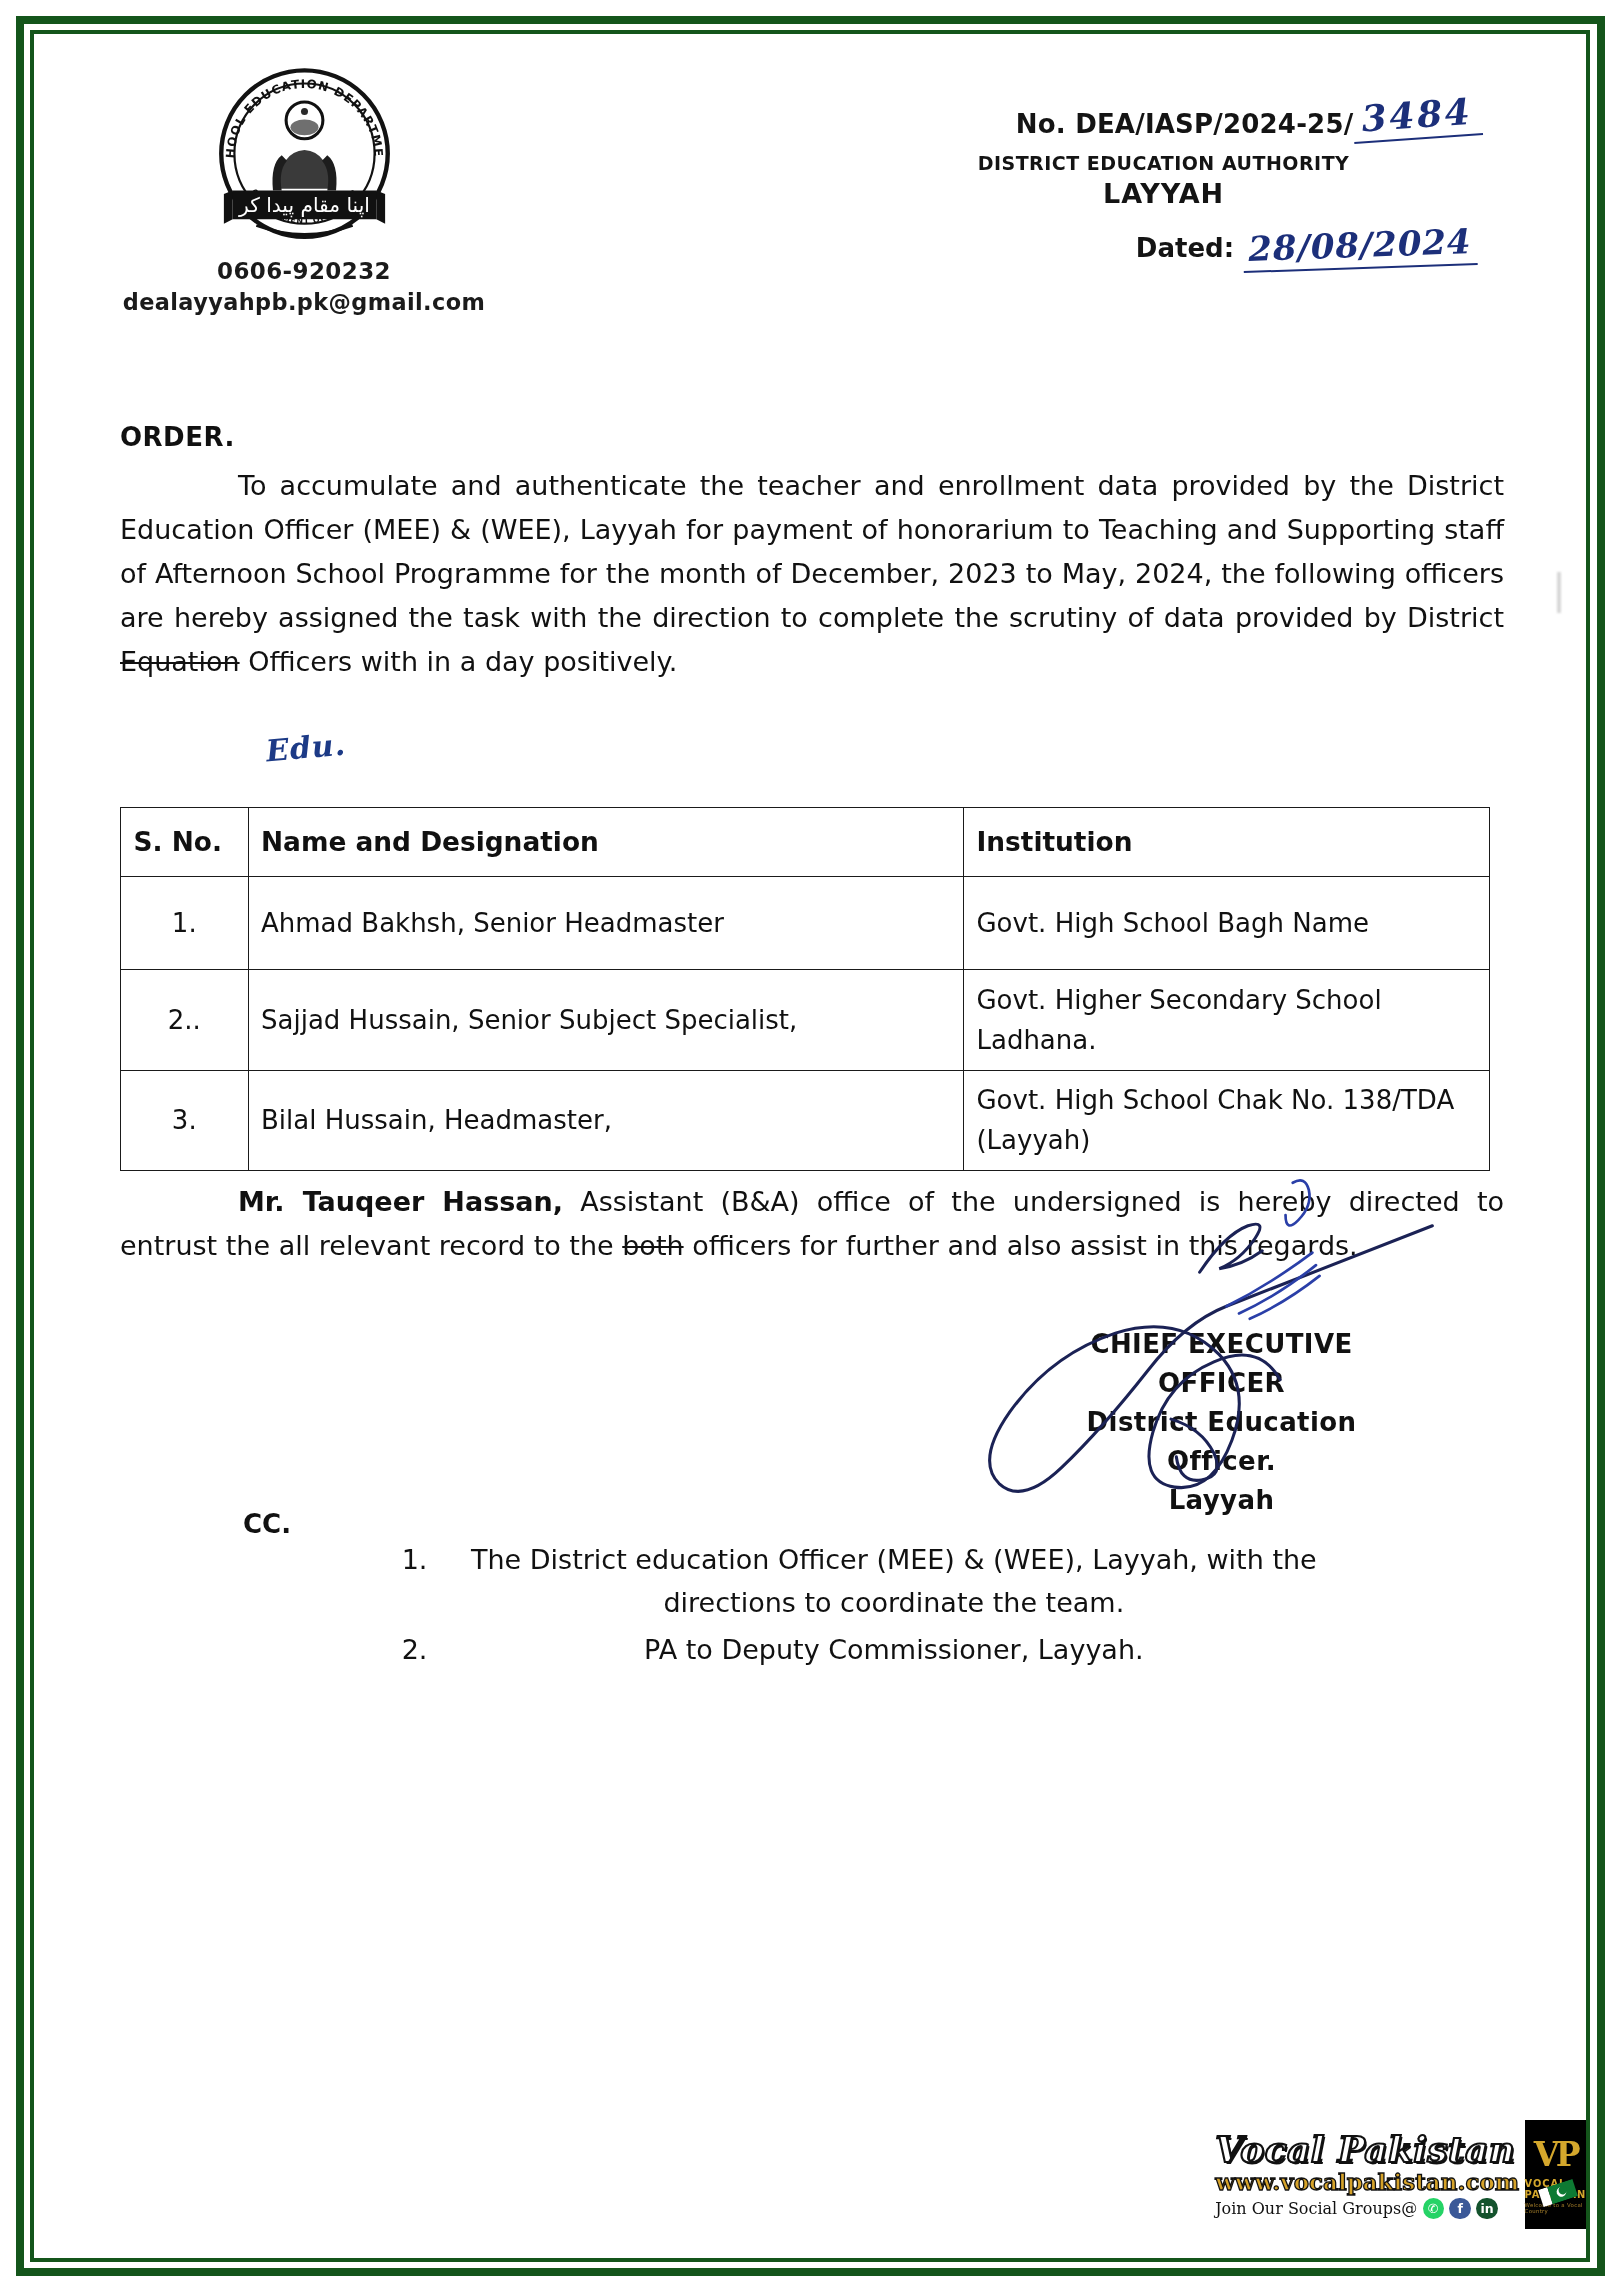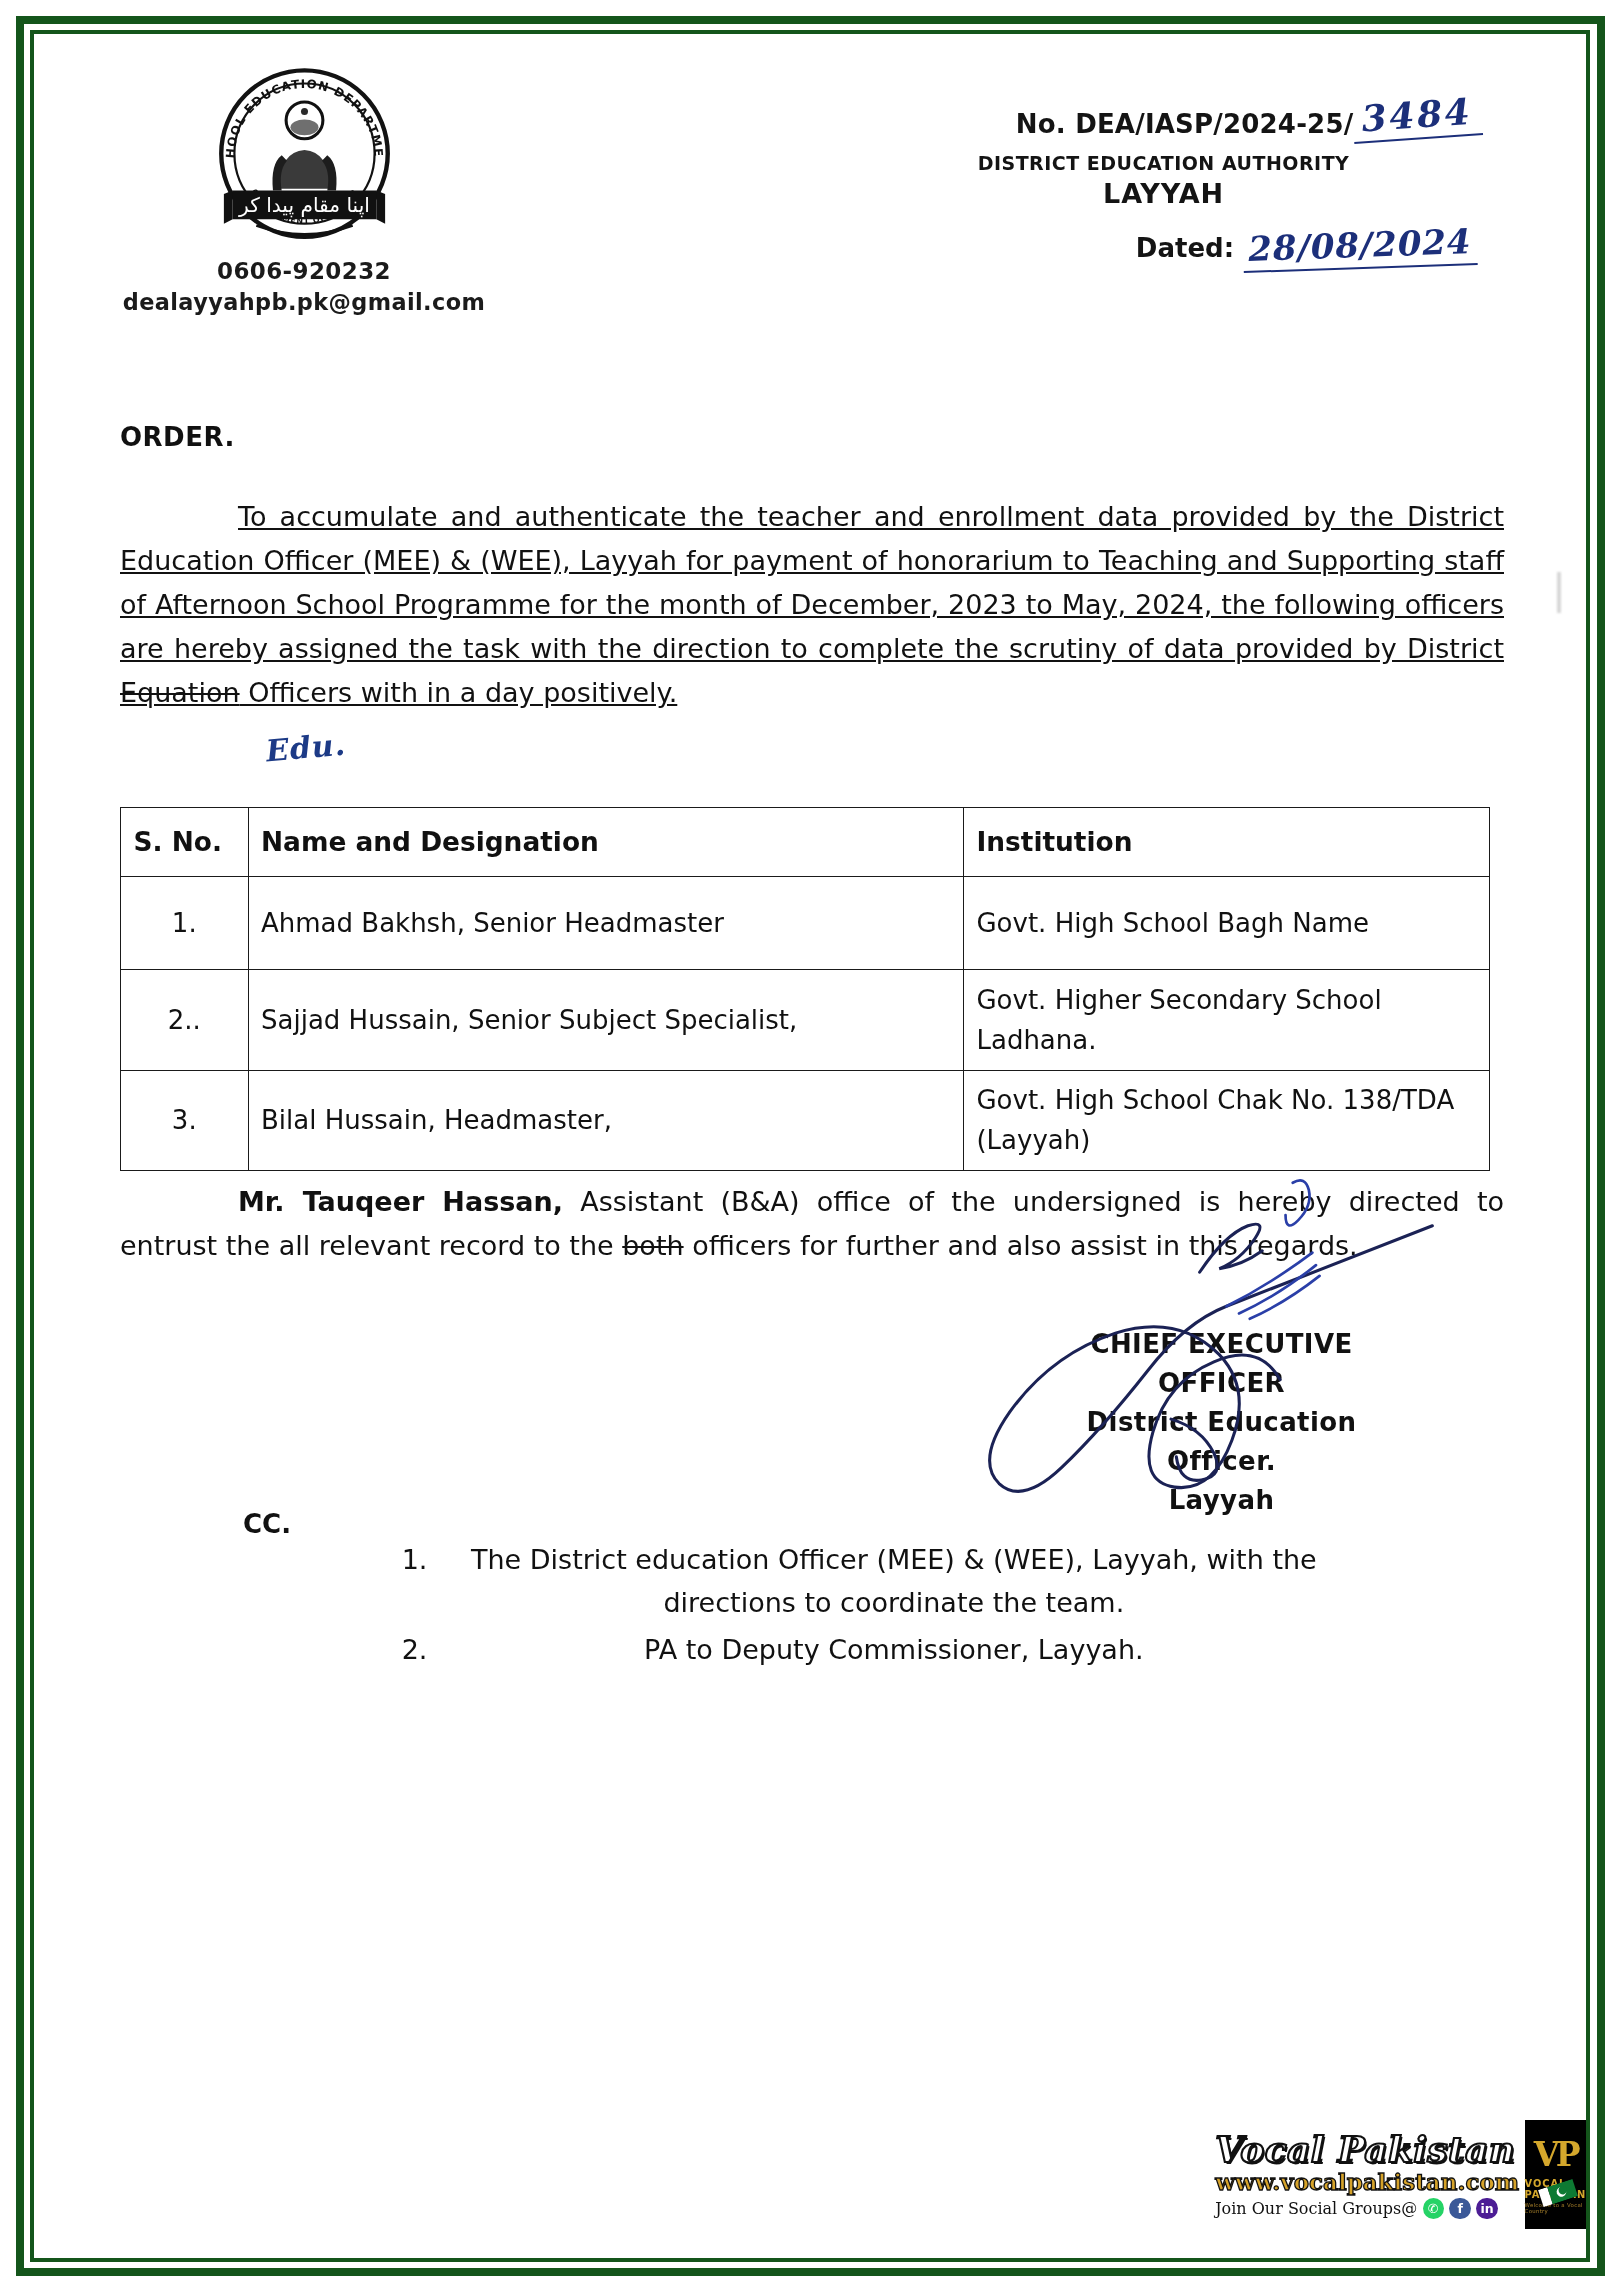--- a/index.html
+++ b/index.html
@@ -147,21 +147,21 @@
   .body-para {
     position: absolute;
     left: 85px;
     width: 1384px;
     font-size: 27px;
     line-height: 44px;
     color: #111;
     text-align: justify;
     text-justify: inter-word;
   }
-  #para-main { top: 460px; text-decoration: underline; }
+  #para-main { top: 429px; }
   #para-main .indent { display:inline-block; width: 118px; }
 
   .strike { text-decoration: line-through; text-decoration-thickness: 1.8px; }
 
   .hw-correct {
     position: absolute;
     font-family: "DejaVu Serif", serif;
     font-style: italic;
     font-weight: 700;
     color: #1c3a86;
@@ -319,21 +319,21 @@
     align-items: center;
     justify-content: center;
     color: #fff;
     font-size: 12.5px;
     font-weight: 700;
     font-family: "DejaVu Sans", sans-serif;
     flex: 0 0 auto;
   }
   .soc-wa { background: #25D366; }
   .soc-fb { background: #3b5998; }
-  .soc-li { background: #4c1d95; }
+  .soc-li { background: #14532d; }
 
   .wm-logo {
     width: 106px;
     background: #000;
     position: relative;
     display: flex;
     flex-direction: column;
     align-items: center;
     justify-content: center;
   }

